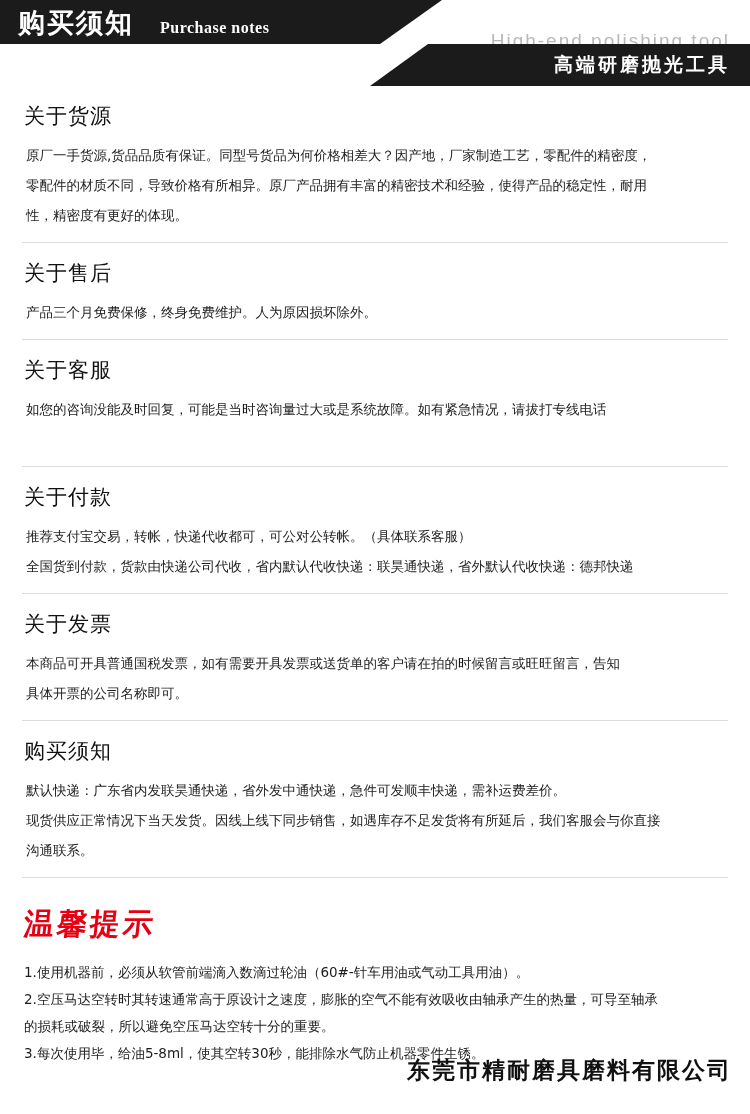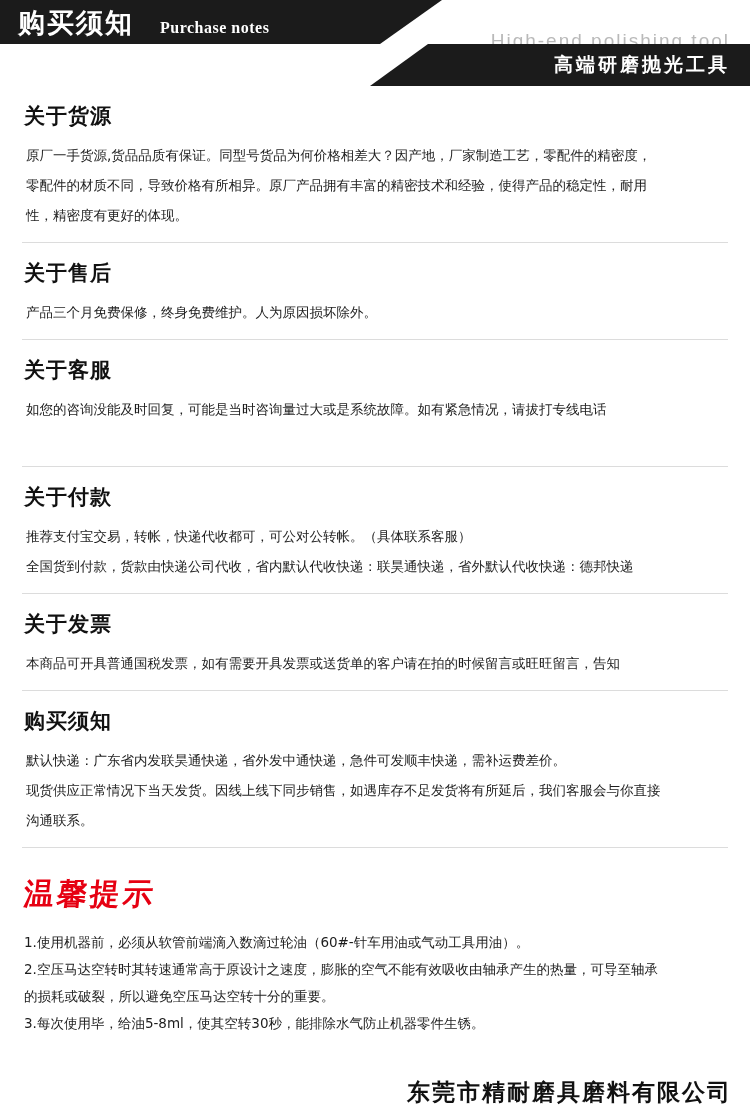--- a/index.html
+++ b/index.html
@@ -97,21 +97,21 @@
     padding: 0 16px;
     box-sizing: border-box;
     width: 750px;
   }
   .section {
     padding-top: 16px;
   }
   .sec-title {
     font-family: "DejaVu Sans", sans-serif;
     font-size: 21px;
-    font-weight: bold;
+    font-weight: normal;
     color: #111;
     letter-spacing: 1px;
     margin: 0 0 12px 8px;
   }
   .sec-body {
     font-family: "DejaVu Sans", sans-serif;
     font-size: 13.5px;
     line-height: 26px;
     color: #1d1d1d;
     margin: 0 0 14px 6px;
@@ -154,21 +154,21 @@
   .footer {
     position: absolute;
     left: 0;
     bottom: 0;
     width: 750px;
     height: 58px;
   }
   .footer-company {
     position: absolute;
     right: 18px;
-    bottom: 6px;
+    bottom: 28px;
     font-family: "DejaVu Sans", sans-serif;
     font-size: 23px;
     font-weight: bold;
     color: #111;
     letter-spacing: 2px;
   }
 </style>
 </head>
 <body>
 
@@ -217,20 +217,21 @@
       <p>推荐支付宝交易，转帐，快递代收都可，可公对公转帐。（具体联系客服）</p>
       <p>全国货到付款，货款由快递公司代收，省内默认代收快递：联昊通快递，省外默认代收快递：德邦快递</p>
     </div>
     <div class="divider"></div>
   </div>
 
   <div class="section">
     <h2 class="sec-title">关于发票</h2>
     <div class="sec-body">
       <p>本商品可开具普通国税发票，如有需要开具发票或送货单的客户请在拍的时候留言或旺旺留言，告知</p>
+      <p>具体开票的公司名称即可。</p>
     </div>
     <div class="divider"></div>
   </div>
 
   <div class="section">
     <h2 class="sec-title">购买须知</h2>
     <div class="sec-body">
       <p>默认快递：广东省内发联昊通快递，省外发中通快递，急件可发顺丰快递，需补运费差价。</p>
       <p>现货供应正常情况下当天发货。因线上线下同步销售，如遇库存不足发货将有所延后，我们客服会与你直接</p>
       <p>沟通联系。</p>

